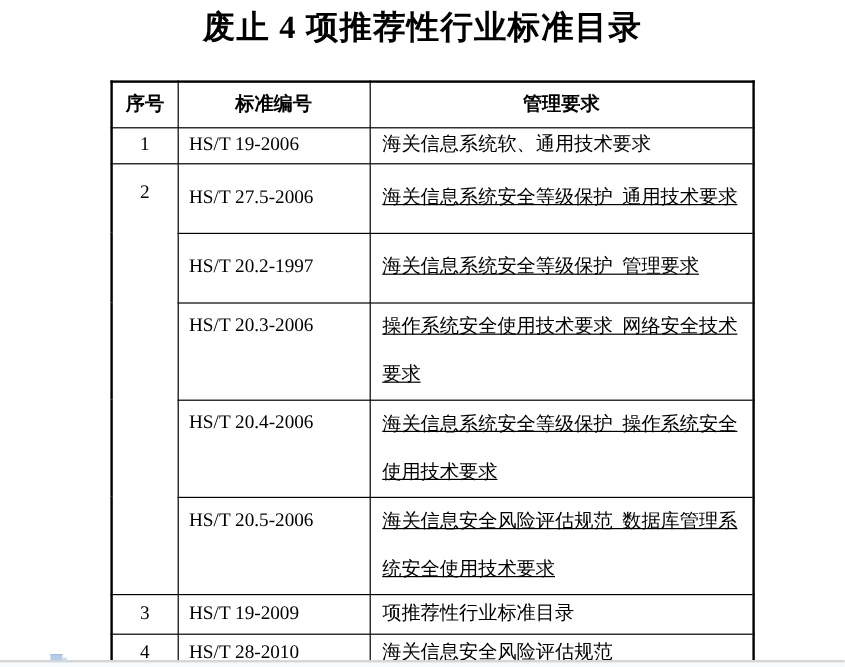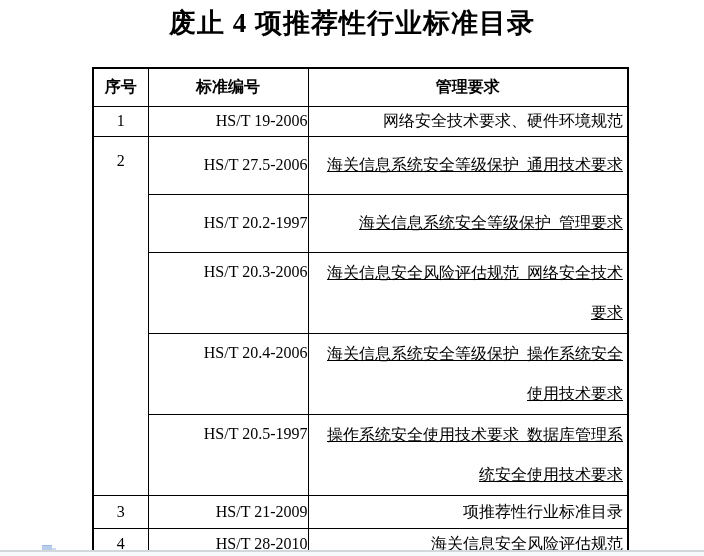--- a/index.html
+++ b/index.html
@@ -12,21 +12,21 @@
     position:absolute; top:5px; left:0; width:704px;
     text-align:center; font-size:27px; font-weight:bold; letter-spacing:1px;
   }
   table.std-table {
     position:absolute; left:92px; top:67px; width:535px;
     border-collapse:collapse; table-layout:fixed;
     border:2px solid #000;
   }
   .std-table td, .std-table th {
     border:1px solid #000; font-size:16px; padding:0;
-    overflow:hidden; font-weight:normal;text-align:right;
+    overflow:hidden; font-weight:normal;
   }
   .std-table th { font-weight:bold; text-align:center; }
   tr.row-header  { height:38px;margin-left:12px; }
   tr.row-short   { height:30px; }
   tr.row-mid     { height:58px; }
   tr.row-tall    { height:70px; }
   tr.row-foot    { height:33px; }
   td.cell-serial { text-align:center; vertical-align:middle; }
   td.serial-merged { vertical-align:top; padding-top:15px; }
   td.cell-code   { padding-left:9px; vertical-align:middle; }
@@ -62,46 +62,46 @@
   </colgroup>
   <tbody>
     <tr class="row-header">
       <th>序号</th>
       <th>标准编号</th>
       <th>管理要求</th>
     </tr>
     <tr class="row-short">
       <td class="cell-serial">1</td>
       <td class="cell-code">HS/T 19-2006</td>
-      <td class="cell-name">网络安全技术要求、硬件环境规范</td>
+      <td class="cell-name">海关信息系统软、通用技术要求</td>
     </tr>
     <tr class="row-mid">
       <td class="cell-serial serial-merged" rowspan="5">2</td>
       <td class="cell-code">HS/T 27.5-2006</td>
       <td class="cell-name lh-wide">海关信息系统安全等级保护  通用技术要求</td>
     </tr>
     <tr class="row-mid">
       <td class="cell-code">HS/T 20.2-1997</td>
       <td class="cell-name lh-wide">海关信息系统安全等级保护  管理要求</td>
     </tr>
     <tr class="row-tall">
       <td class="cell-code vtop">HS/T 20.3-2006</td>
-      <td class="cell-name lh-wide">海关信息安全风险评估规范  网络安全技术要求</td>
+      <td class="cell-name lh-wide">操作系统安全使用技术要求  网络安全技术要求</td>
     </tr>
     <tr class="row-tall">
       <td class="cell-code vtop">HS/T 20.4-2006</td>
       <td class="cell-name lh-wide">海关信息系统安全等级保护  操作系统安全使用技术要求</td>
     </tr>
     <tr class="row-tall">
-      <td class="cell-code vtop">HS/T 20.5-1997</td>
-      <td class="cell-name lh-wide">操作系统安全使用技术要求  数据库管理系统安全使用技术要求</td>
+      <td class="cell-code vtop">HS/T 20.5-2006</td>
+      <td class="cell-name lh-wide">海关信息安全风险评估规范  数据库管理系统安全使用技术要求</td>
     </tr>
     <tr class="row-foot">
       <td class="cell-serial">3</td>
-      <td class="cell-code">HS/T 21-2009</td>
+      <td class="cell-code">HS/T 19-2009</td>
       <td class="cell-name">项推荐性行业标准目录</td>
     </tr>
     <tr class="row-foot">
       <td class="cell-serial">4</td>
       <td class="cell-code">HS/T 28-2010</td>
       <td class="cell-name">海关信息安全风险评估规范</td>
     </tr>
   </tbody>
 </table>
 

